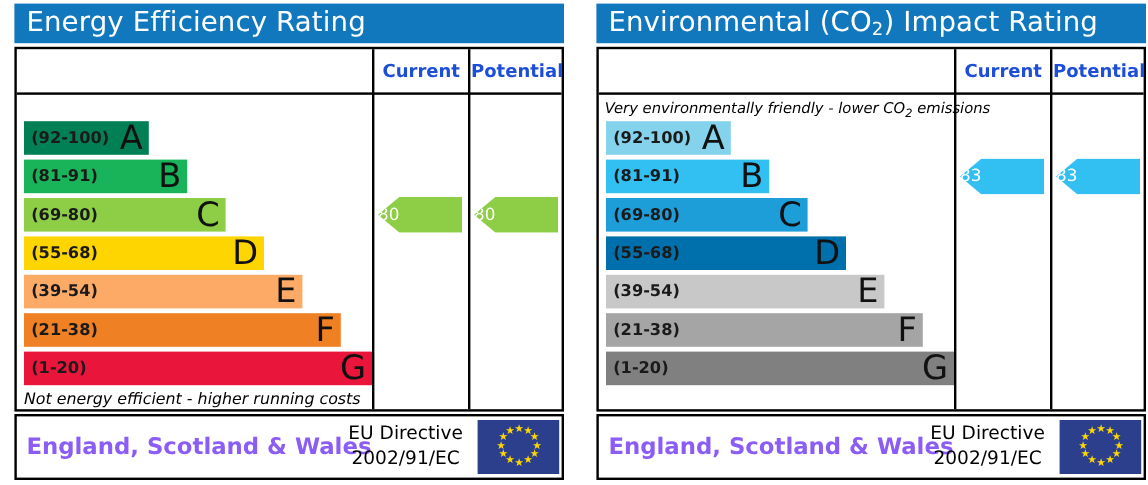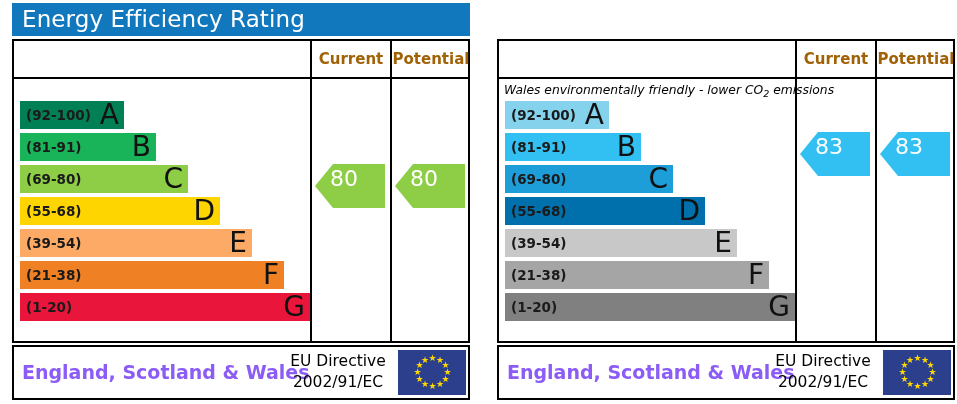--- a/index.html
+++ b/index.html
@@ -78,21 +78,21 @@
     box-sizing: border-box;
   }
   .hdr-cell {
     position: absolute;
     top: 0;
     height: 36px;
     line-height: 36px;
     text-align: center;
     font-weight: bold;
     font-size: 15px;
-    color: #a16207;
+    color: #1d4ed8;
   }
   .hdr-cell.current   { left: 298px; width: 78px; }
   .hdr-cell.potential { left: 378px; width: 78px; }
 
   
   .cap {
     position: absolute;
     left: 6px;
     width: 292px;
     font-style: italic;
@@ -135,25 +135,25 @@
     transform: translateY(-50%);
     font-size: 28px;
     line-height: 28px;
     color: #111111;
     font-weight: normal;
   }
 
   
   .arrow {
     position: absolute;
-    height: 44px;
+    height: 30px;
     line-height: 30px;
     color: #ffffff;
-    font-size: 22px;
-    text-align: center;
+    font-size: 14px;
+    text-align: left;
     padding-right: 12px;
     box-sizing: border-box;
     clip-path: polygon(18px 0, 100% 0, 100% 100%, 18px 100%, 0 50%);
   }
   .arrow.current   { left: 301px; width: 70px; }
   .arrow.potential { left: 381px; width: 70px; }
 
   
   .footer {
     position: absolute;
@@ -252,20 +252,21 @@
         </div>
         <div class="band" style="top: 192px; background: rgb(233, 21, 59); width: 290px;">
           <span class="range">(1-20)</span>
           <span class="letter">G</span>
         </div>
       </div>
 
       <div class="arrow current" style="background: rgb(141, 206, 70); top: 123px;">80</div>
       <div class="arrow potential" style="background: rgb(141, 206, 70); top: 123px;">80</div>
 
+      <div class="cap bottom">Not energy efficient - higher running costs</div>
     </div>
 
     <div class="footer">
       <div class="region">England, Scotland &amp; Wales</div>
       <div class="directive">
         <div>EU Directive</div>
         <div>2002/91/EC</div>
       </div>
       <div class="euflag" style="background: rgb(43, 63, 140);">
           <span class="star" style="color: rgb(255, 215, 0); left: 30.5px; top: 5px;">★</span>
@@ -279,32 +280,35 @@
           <span class="star" style="color: rgb(255, 215, 0); left: 17.5096px; top: 26px;">★</span>
           <span class="star" style="color: rgb(255, 215, 0); left: 15.5px; top: 19px;">★</span>
           <span class="star" style="color: rgb(255, 215, 0); left: 17.5096px; top: 12px;">★</span>
           <span class="star" style="color: rgb(255, 215, 0); left: 23px; top: 6.87564px;">★</span>
         </div>
     </div>
   </div>
 
   <div class="epc right">
 
+    <div class="title-bar" style="background: rgb(18, 120, 190);">
+      <span>Environmental (CO</span><span class="sub">2</span><span>) Impact Rating</span>
+    </div>
 
     <div class="table">
       <div class="col-div c1"></div>
       <div class="col-div c2"></div>
 
       <div class="hdr-row">
         <div class="hdr-cell current">Current</div>
         <div class="hdr-cell potential">Potential</div>
       </div>
 
       <div class="cap top tight">
-        <span>Wales environmentally friendly - lower CO</span><sub>2</sub><span> emissions</span>
+        <span>Very environmentally friendly - lower CO</span><sub>2</sub><span> emissions</span>
       </div>
 
       <div class="bands">
         <div class="band" style="top: 0px; background: rgb(133, 210, 237); width: 104px;">
           <span class="range">(92-100)</span>
           <span class="letter">A</span>
         </div>
         <div class="band" style="top: 32px; background: rgb(50, 192, 243); width: 136px;">
           <span class="range">(81-91)</span>
           <span class="letter">B</span>

